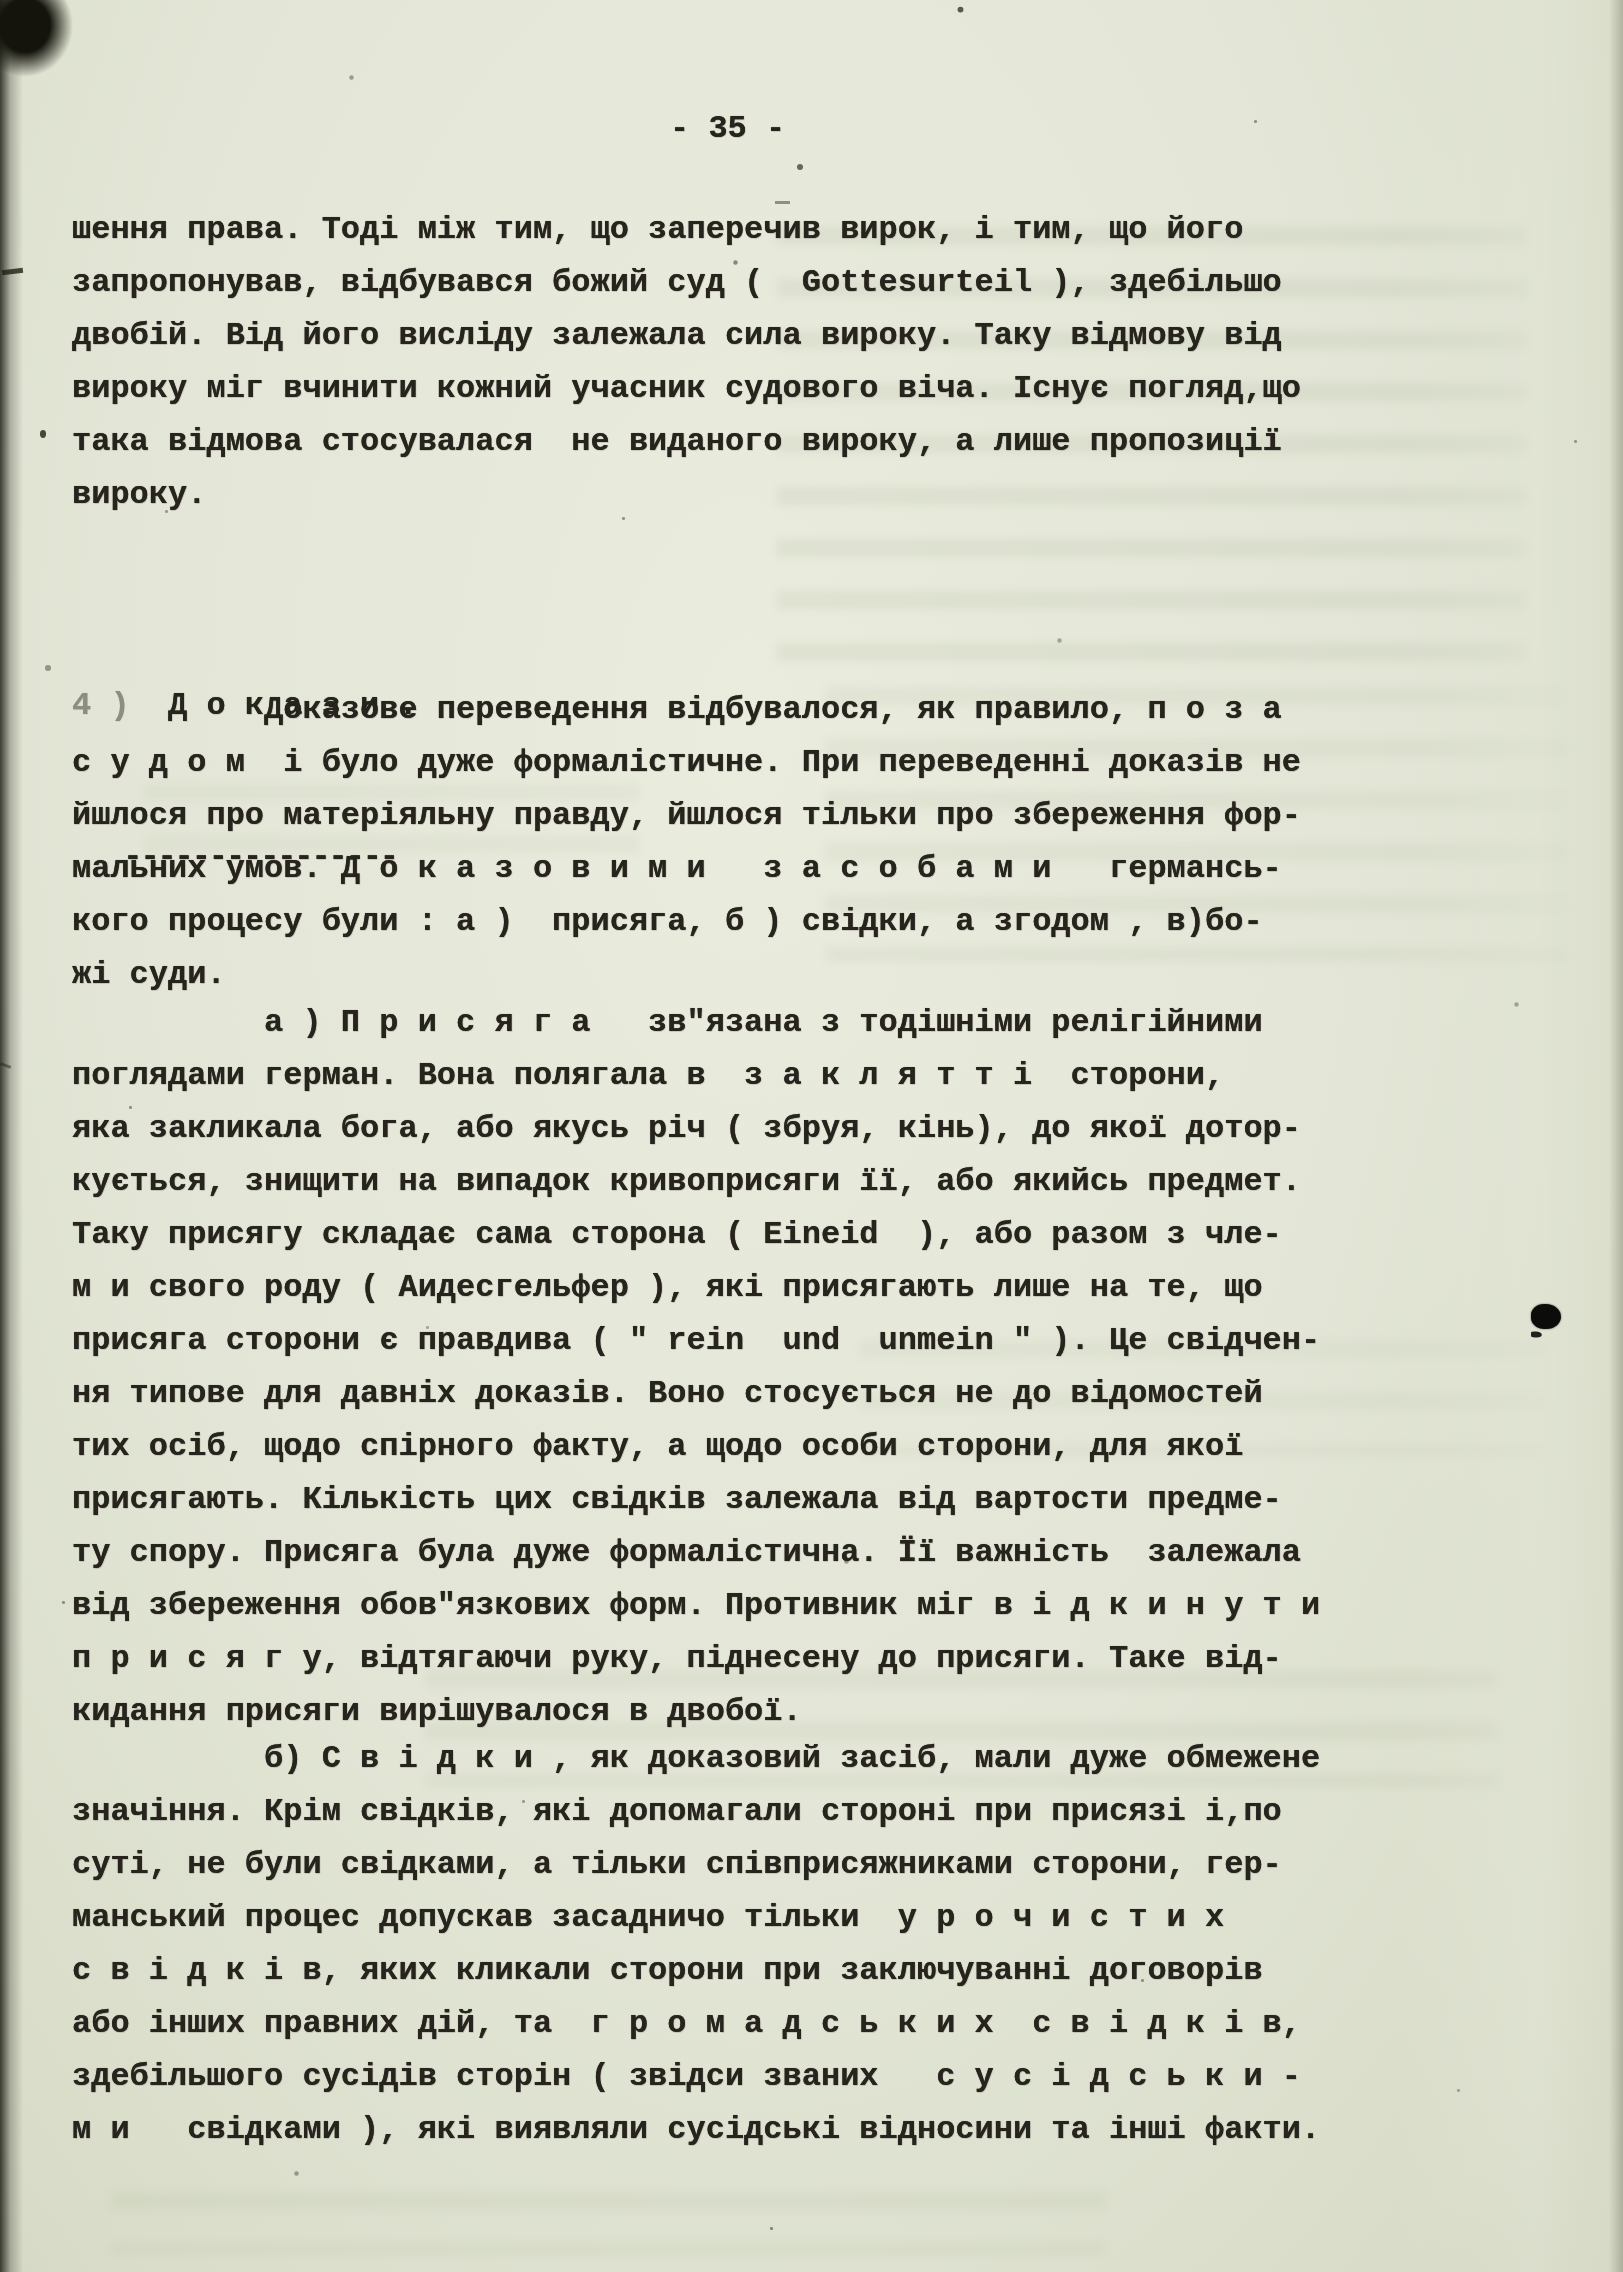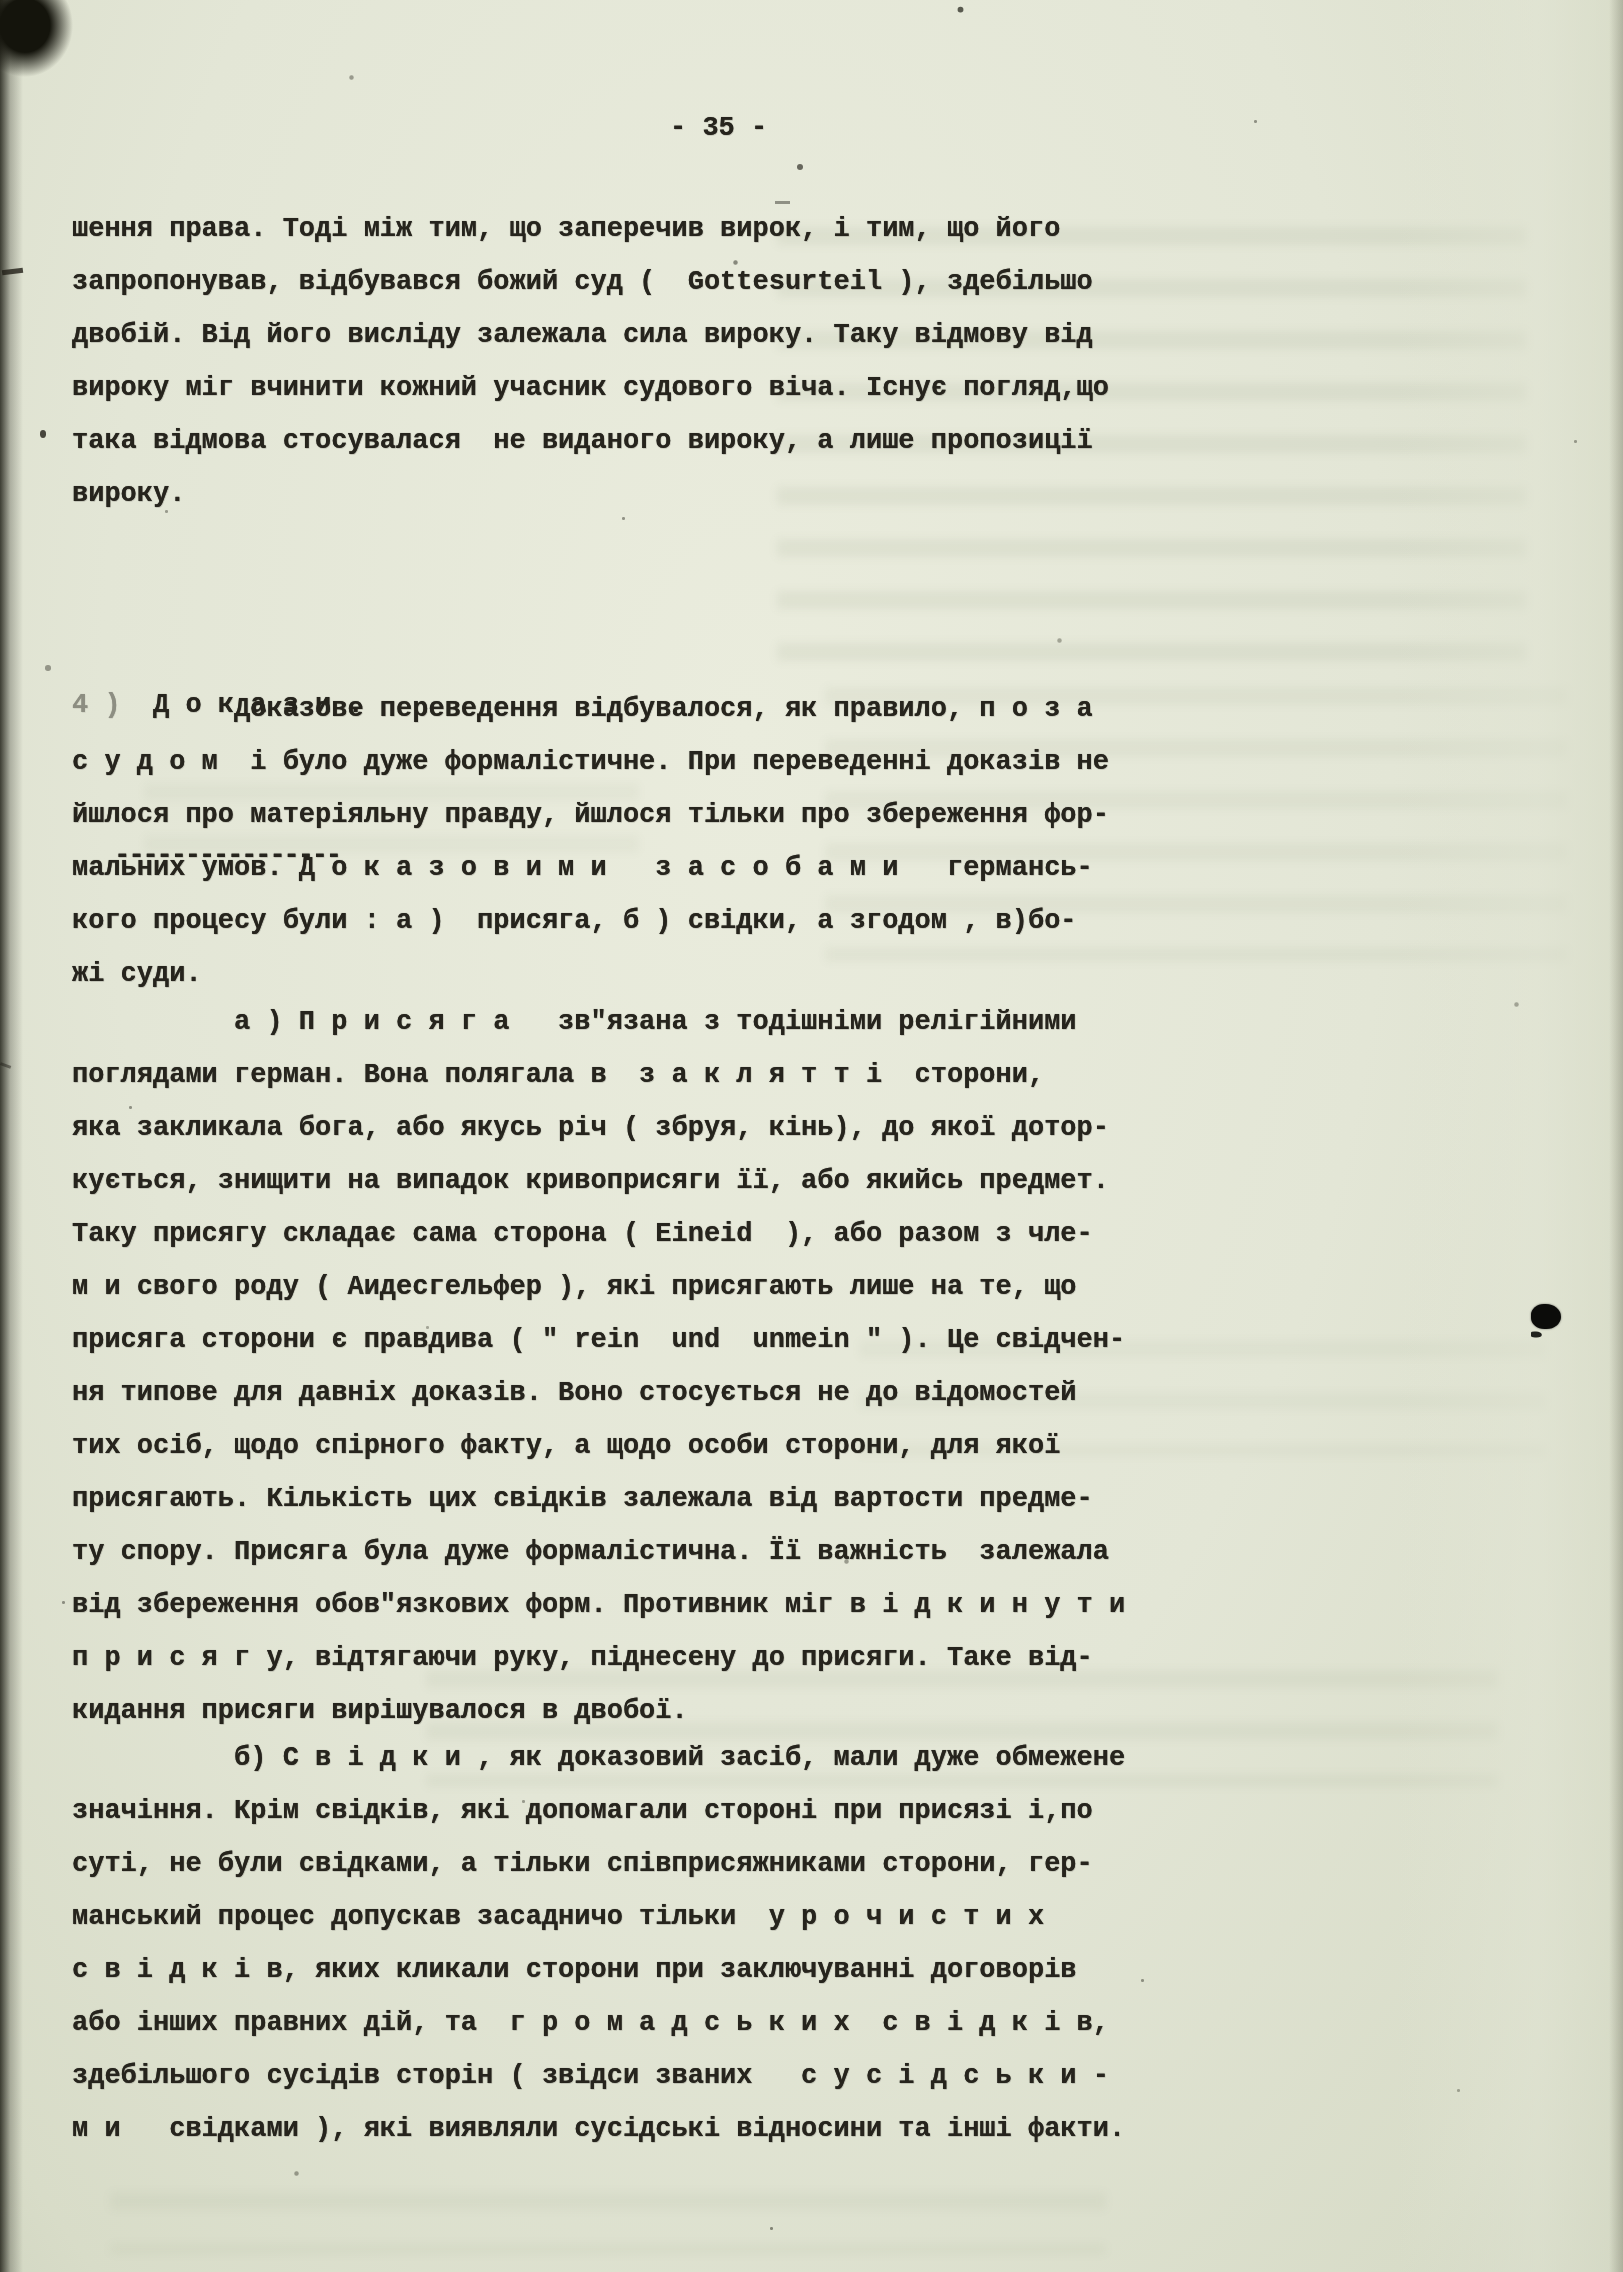--- a/index.html
+++ b/index.html
@@ -9,21 +9,21 @@
     background:
       radial-gradient(ellipse at 46% 32%, #eaecdd 0%, #e3e6d6 52%, #d8dcc8 88%, #cdd2bd 100%);
     overflow:hidden;
     font-family:"Liberation Mono","DejaVu Sans Mono",monospace;
   }
   .txt{
     position:absolute;
     left:72px;
     color:#26241d;
     font-weight:700;
-    font-size:27px;
+    font-size:32px;
     line-height:53px;
     white-space:pre;
     text-shadow:0 0 0.7px rgba(38,36,29,.85), 0.7px 0.7px 0 rgba(38,36,29,.12);
     letter-spacing:0;
   }
   .tl{min-height:53px;}
   .header-num{left:670px;top:102px;}
   .para-1{top:203px;}
   .heading{top:583px;line-height:49px;}
   .heading .hnum{opacity:.45;}

